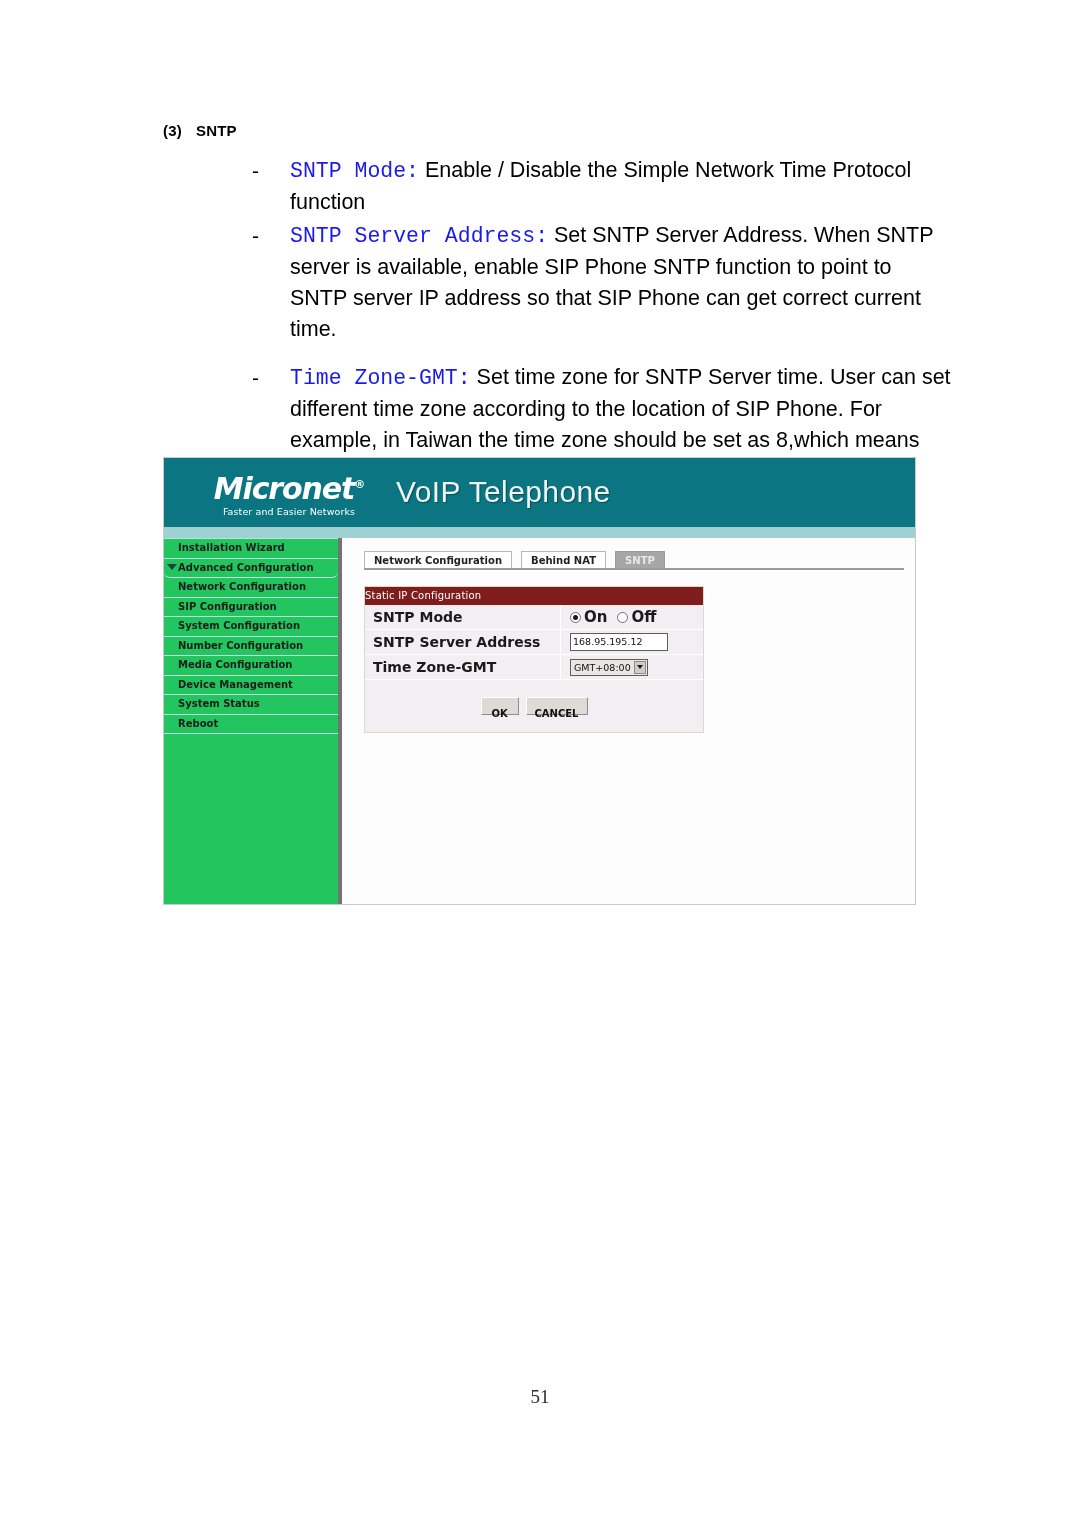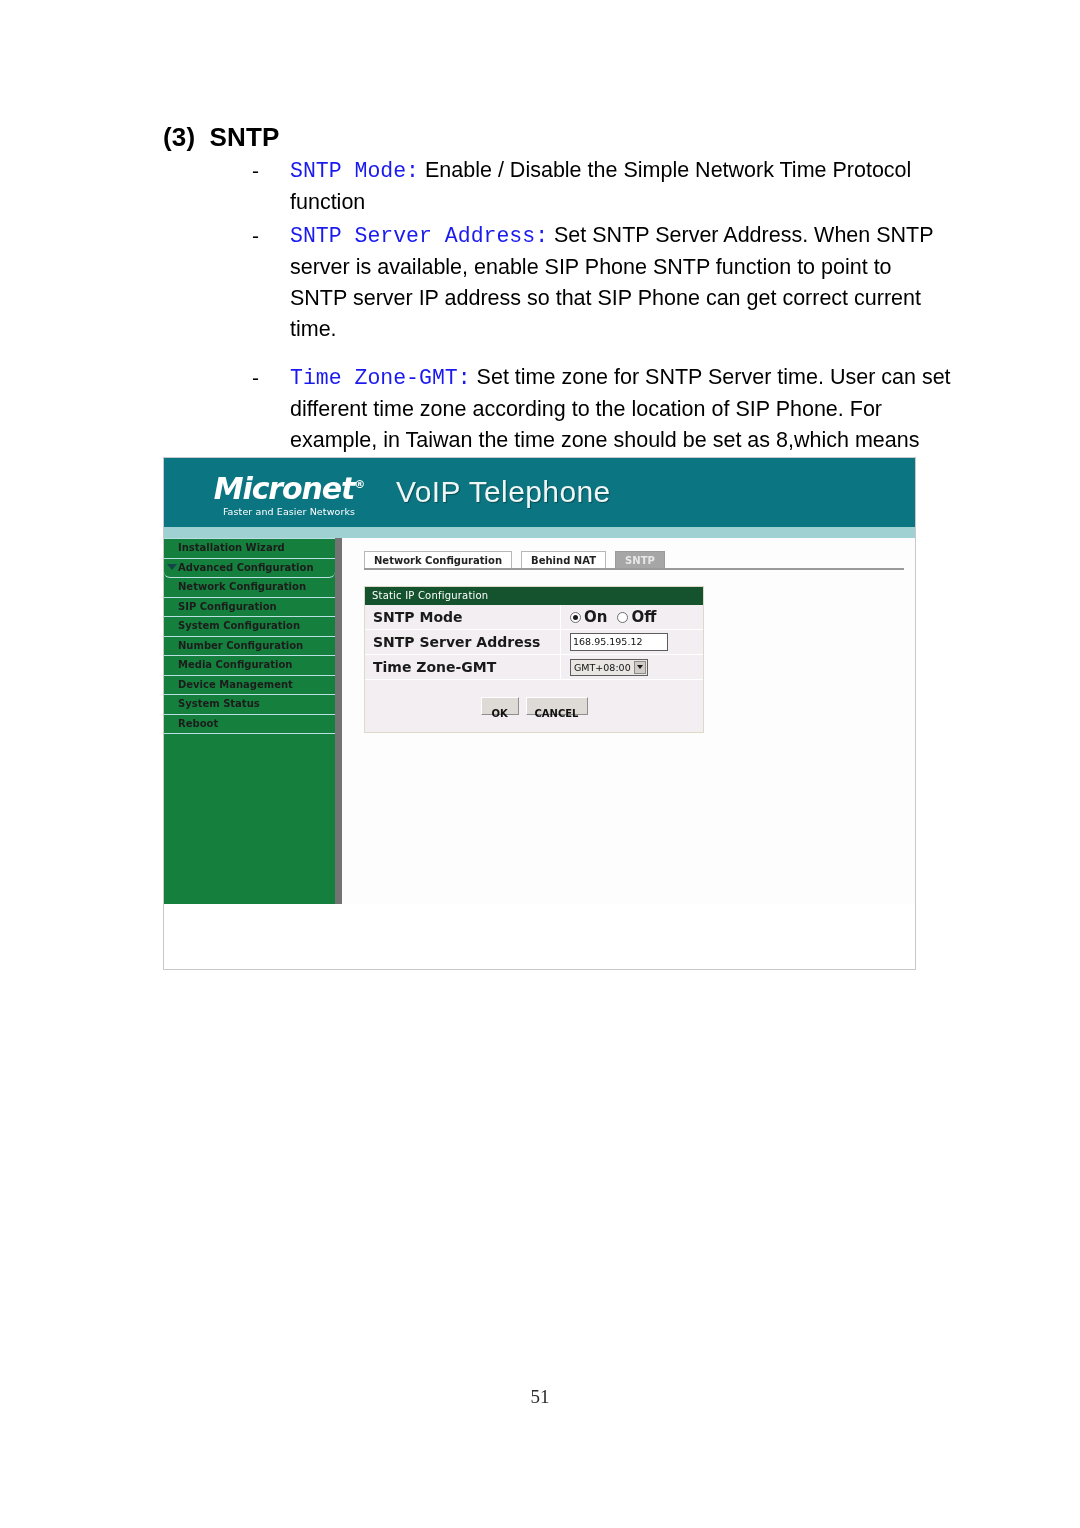--- a/index.html
+++ b/index.html
@@ -20,21 +20,21 @@
   
   .doc {
     position: absolute;
     left: 0; top: 0;
     width: 1080px;
   }
   .heading-row {
     position: absolute;
     left: 163px;
     top: 122px;
-    font-size: 26px;
+    font-size: 15px;
     font-weight: bold;
     letter-spacing: .2px;
     white-space: nowrap;
   }
   .heading-num { margin-right: 14px; }
 
   .bullets {
     position: absolute;
     left: 252px;
     top: 155px;
@@ -64,21 +64,21 @@
     font-family: Liberation Mono, monospace;
   }
   .gap { height: 15px; }
 
   
   .shot {
     position: absolute;
     left: 163px;
     top: 457px;
     width: 753px;
-    height: 513px;
+    height: 448px;
     background: #ffffff;
     border: 1px solid #c9c9c9;
     box-sizing: border-box;
     overflow: hidden;
     font-family: "DejaVu Sans", sans-serif;
   }
   .shot-header {
     height: 69px;
     background: #0b7682;
     position: relative;
@@ -128,22 +128,22 @@
     background: #9fd1d2;
   }
   .shot-body {
     display: flex;
     height: 366px;
   }
 
   
   .sidebar {
     width: 178px;
-    background: #15803d;
-    border-right: 7px solid #737373;
+    background: #22c55e;
+    border-right: 4px solid #737373;
     box-sizing: border-box;
     flex: none;
   }
   .nav-item {
     height: 18.5px;
     line-height: 18.5px;
     font-size: 10px;
     font-weight: bold;
     color: #1c1c1c;
     padding-left: 14px;
@@ -203,26 +203,25 @@
   }
 
   .panel {
     margin-top: 16px;
     width: 340px;
     background: #f2eef1;
     border: 1px solid #dcd9c9;
     box-sizing: border-box;
   }
   .panel-title {
-    background: #14532d;
+    background: #7f1d1d;
     color: #ffffff;
     font-size: 10px;
     height: 18px;
     line-height: 18px;
-    padding-left: 7px;
     letter-spacing: .2px;
   }
   .form-row {
     display: flex;
     align-items: center;
     height: 24px;
     border-bottom: 1.5px solid #ffffff;
   }
   .form-label {
     width: 196px;

